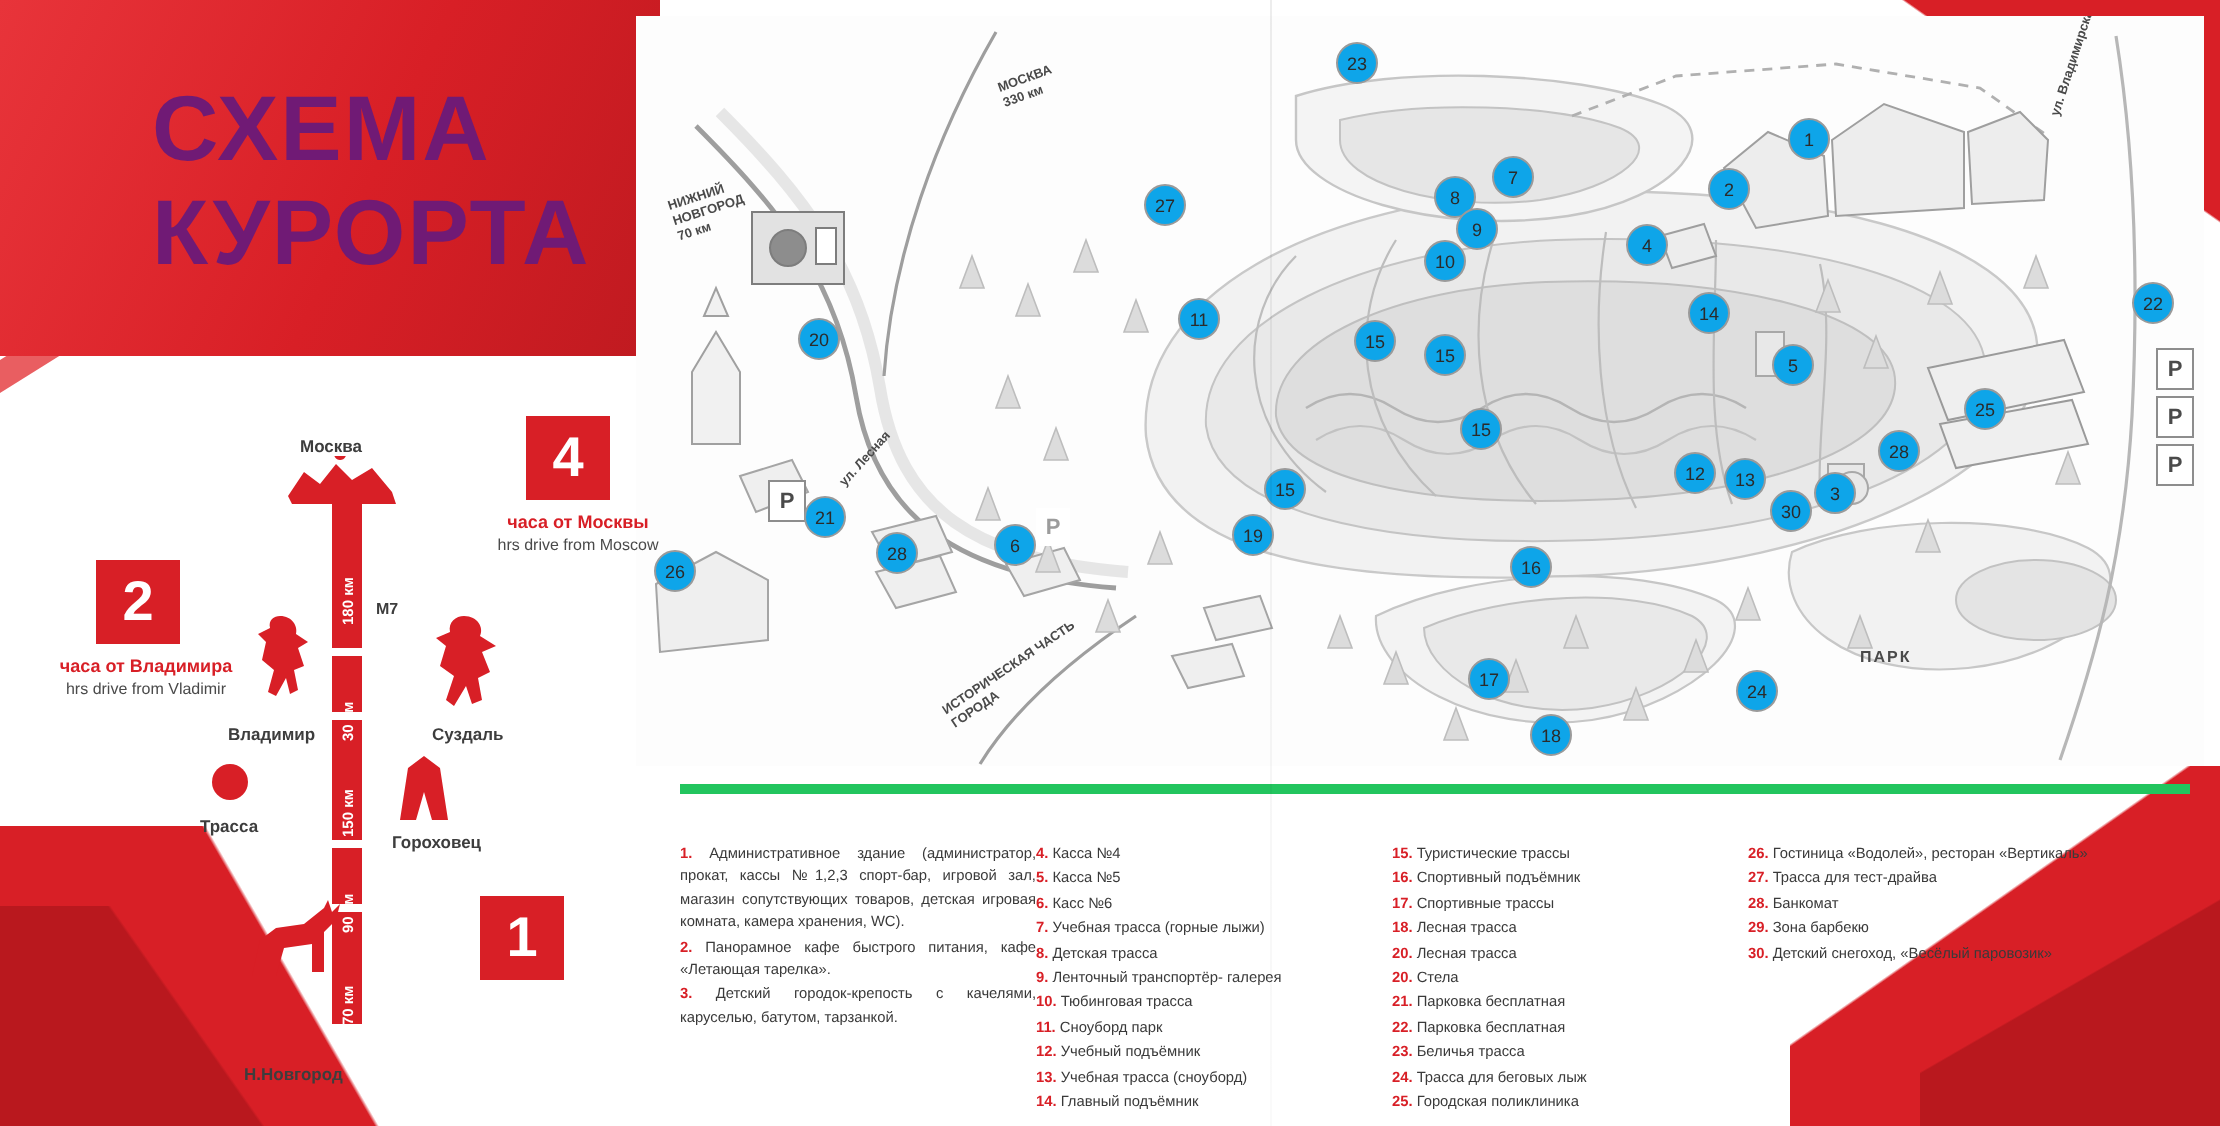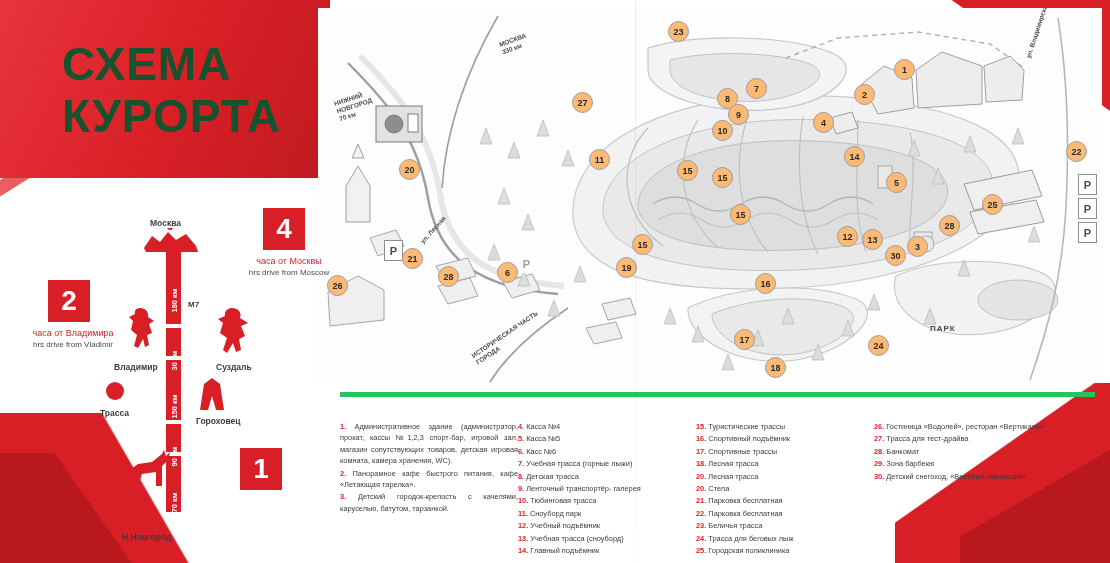--- a/index.html
+++ b/index.html
@@ -37,50 +37,50 @@
   .corner-br{
     position:absolute;right:0;bottom:0;width:215px;height:180px;z-index:1;
     background:linear-gradient(145deg,rgba(255,255,255,0) 42%,#d81f26 42.5%);
   }
   .corner-br2{
     position:absolute;right:0;bottom:0;width:150px;height:120px;z-index:1;
     background:linear-gradient(150deg,rgba(255,255,255,0) 45%,#b9181e 45.5%);
   }
 
   
-  .title-wrap{position:absolute;left:62px;top:38px;z-index:5;color:#14532d;}
+  .title-wrap{position:absolute;left:76px;top:38px;z-index:5;color:#701a75;}
   .title-line{font-size:46px;font-weight:bold;letter-spacing:1px;line-height:52px;}
 
   
   .info-panel{position:absolute;left:18px;top:200px;width:300px;height:345px;z-index:4;}
   .num-box{
     position:absolute;width:42px;height:42px;background:#d81f26;color:#fff;
     font-size:28px;font-weight:bold;display:flex;align-items:center;justify-content:center;
   }
   .info-cap{position:absolute;font-size:8px;color:#4a4a4a;line-height:11px;}
-  .info-cap .ru{color:#d81f26;font-weight:normal;font-size:9px;}
+  .info-cap .ru{color:#d81f26;font-weight:bold;font-size:9px;}
   .city-lbl{position:absolute;font-size:8.5px;color:#3d3d3d;font-weight:bold;}
   .axis{position:absolute;width:15px;background:#d81f26;}
   .axis-txt{
     position:absolute;color:#fff;font-size:7.5px;font-weight:bold;
     transform:rotate(-90deg);transform-origin:center;white-space:nowrap;
   }
   .m7{position:absolute;font-size:8px;color:#3d3d3d;font-weight:bold;}
   .fig{position:absolute;color:#d81f26;line-height:1;}
 
   
   .map{
     position:absolute;left:318px;top:8px;width:784px;height:375px;z-index:3;
     background:#fdfdfd;overflow:hidden;
   }
   .map svg{position:absolute;left:0;top:0;}
   .pin{
     position:absolute;width:19px;height:19px;border-radius:50%;
-    background:#fdba74;border:1.4px solid #9a9a9a;color:#2b2b2b;
-    font-size:9px;font-weight:bold;display:flex;align-items:center;justify-content:center;
+    background:#0ea5e9;border:1.4px solid #9a9a9a;color:#2b2b2b;
+    font-size:9px;font-weight:normal;display:flex;align-items:center;justify-content:center;
     z-index:6;
   }
   .road-lbl{position:absolute;font-size:6.5px;color:#4a4a4a;font-weight:bold;line-height:8px;z-index:6;}
   .park-lbl{position:absolute;font-size:8px;color:#4a4a4a;font-weight:bold;letter-spacing:1px;z-index:6;}
   .pbox{
     position:absolute;width:17px;height:19px;border:1.2px solid #8d8d8d;background:#fff;
     color:#4a4a4a;font-size:11px;font-weight:bold;display:flex;align-items:center;justify-content:center;z-index:6;
   }
 
   

